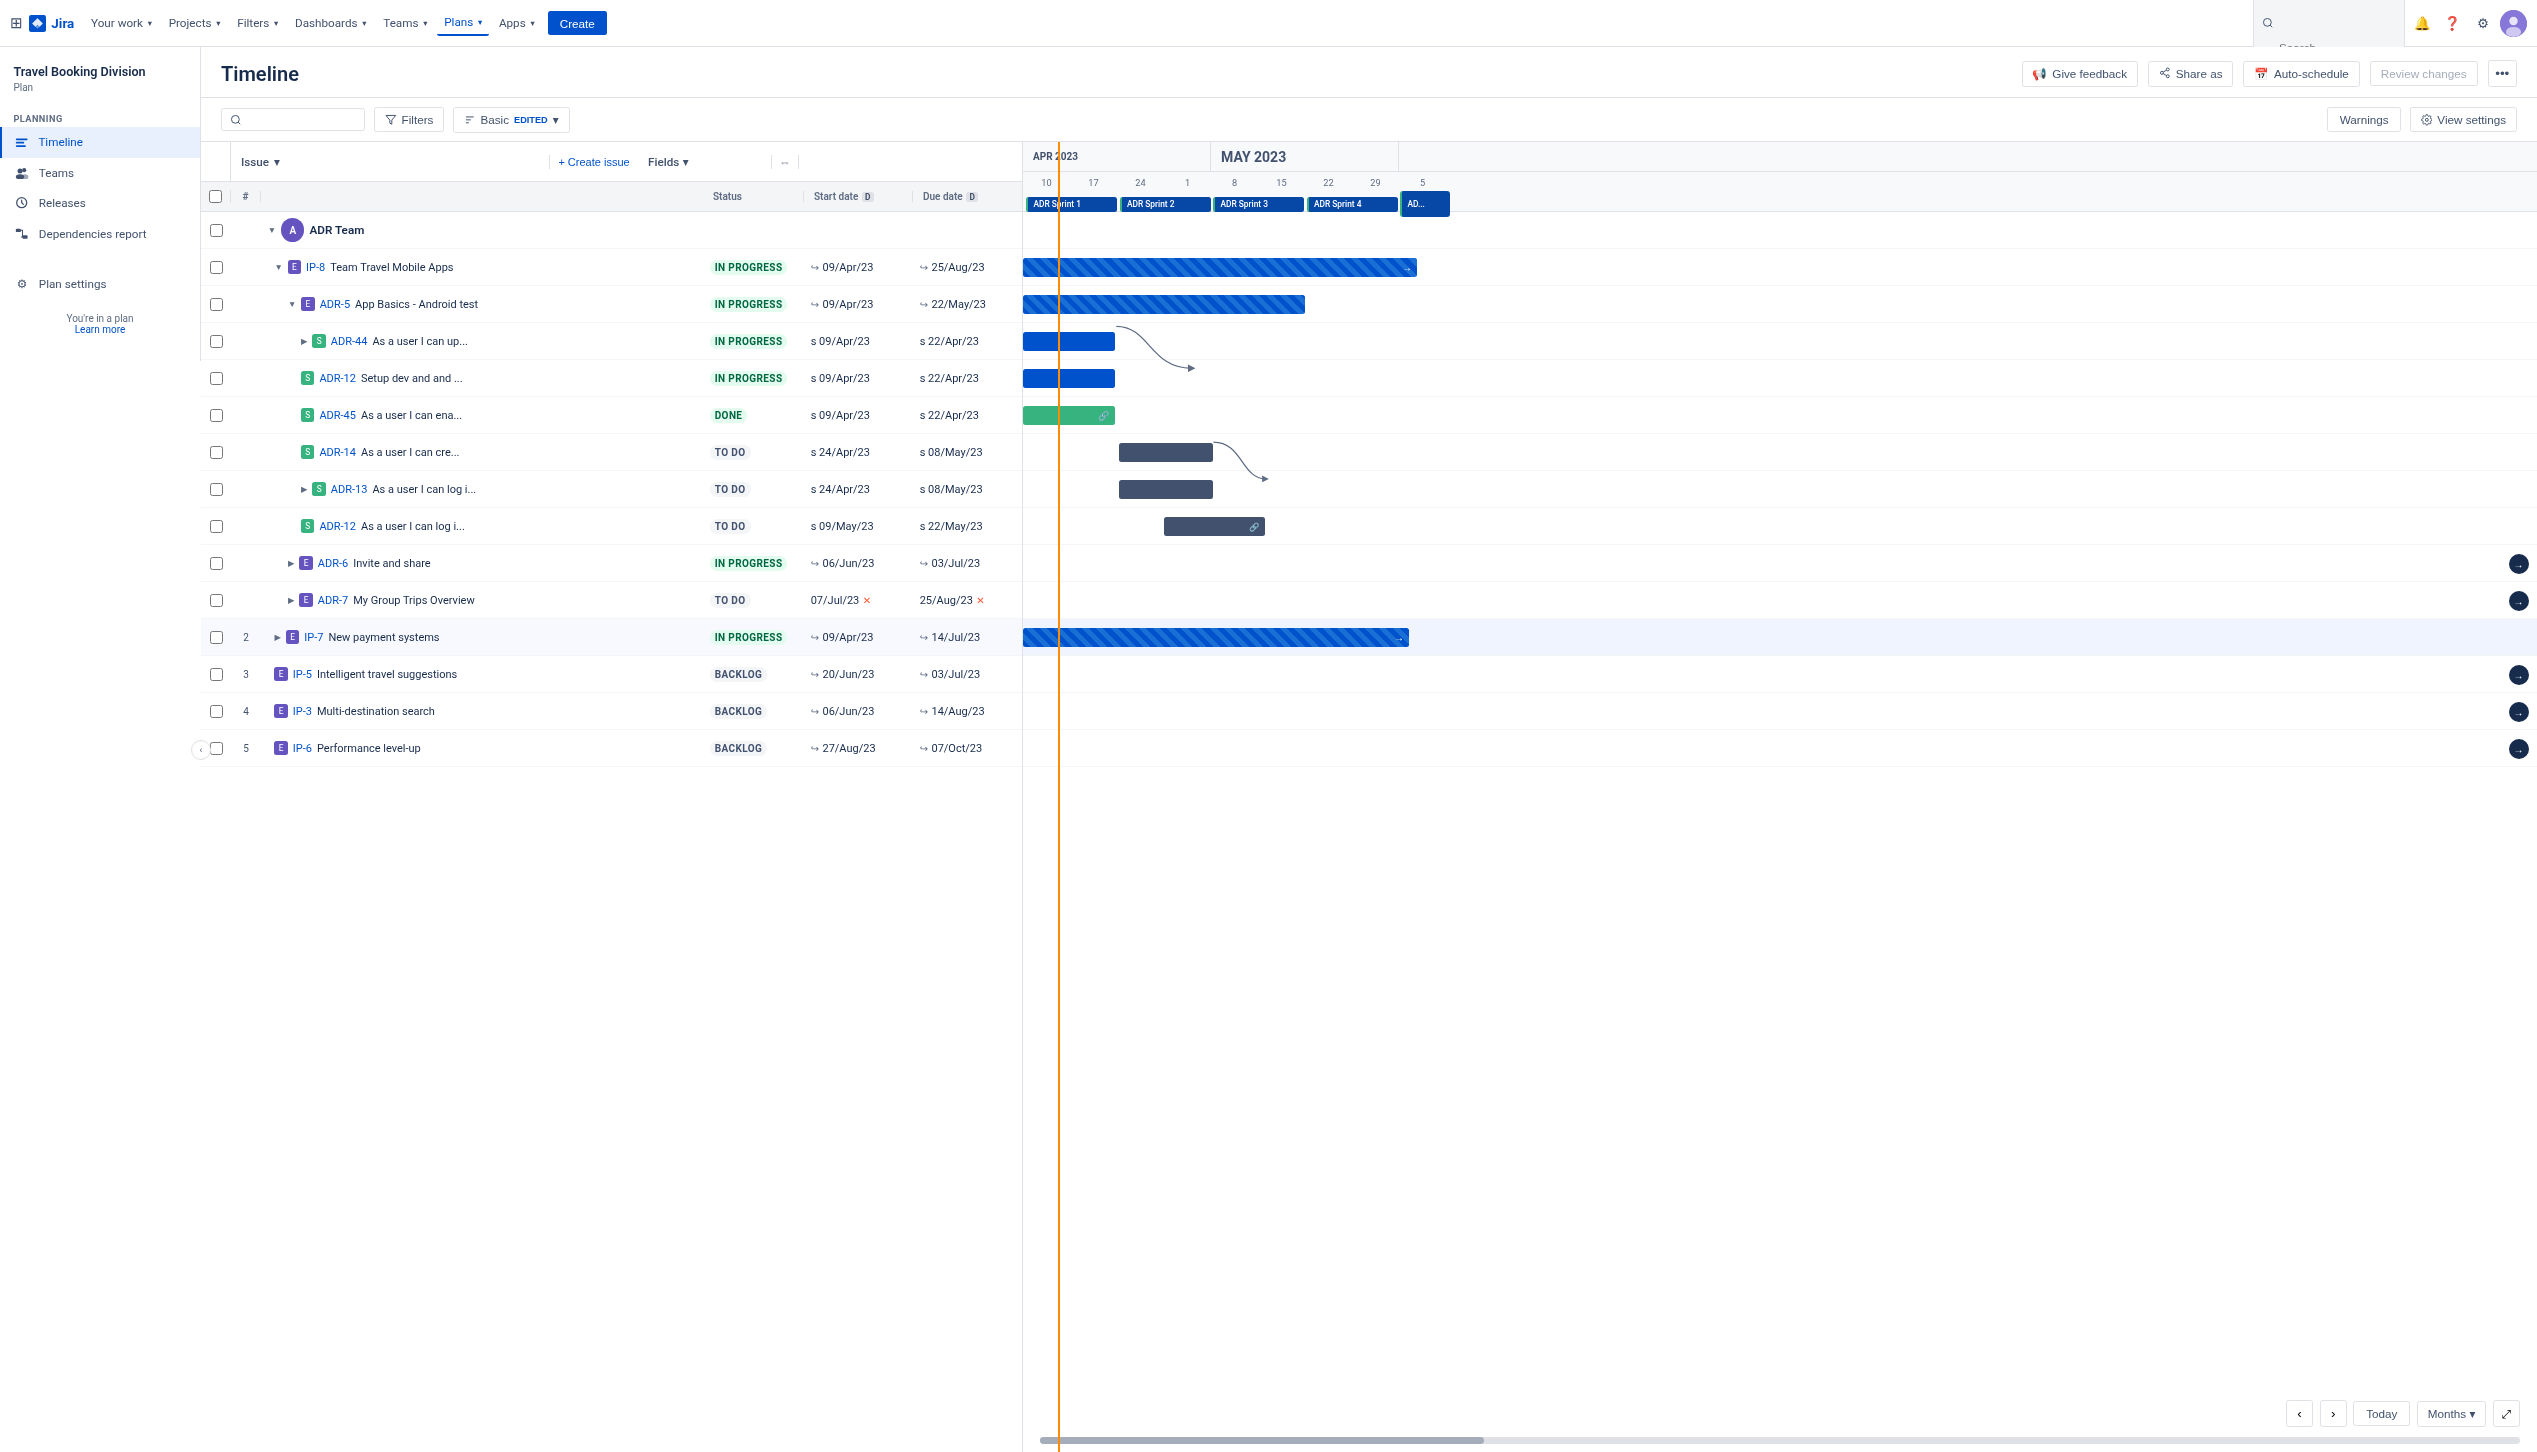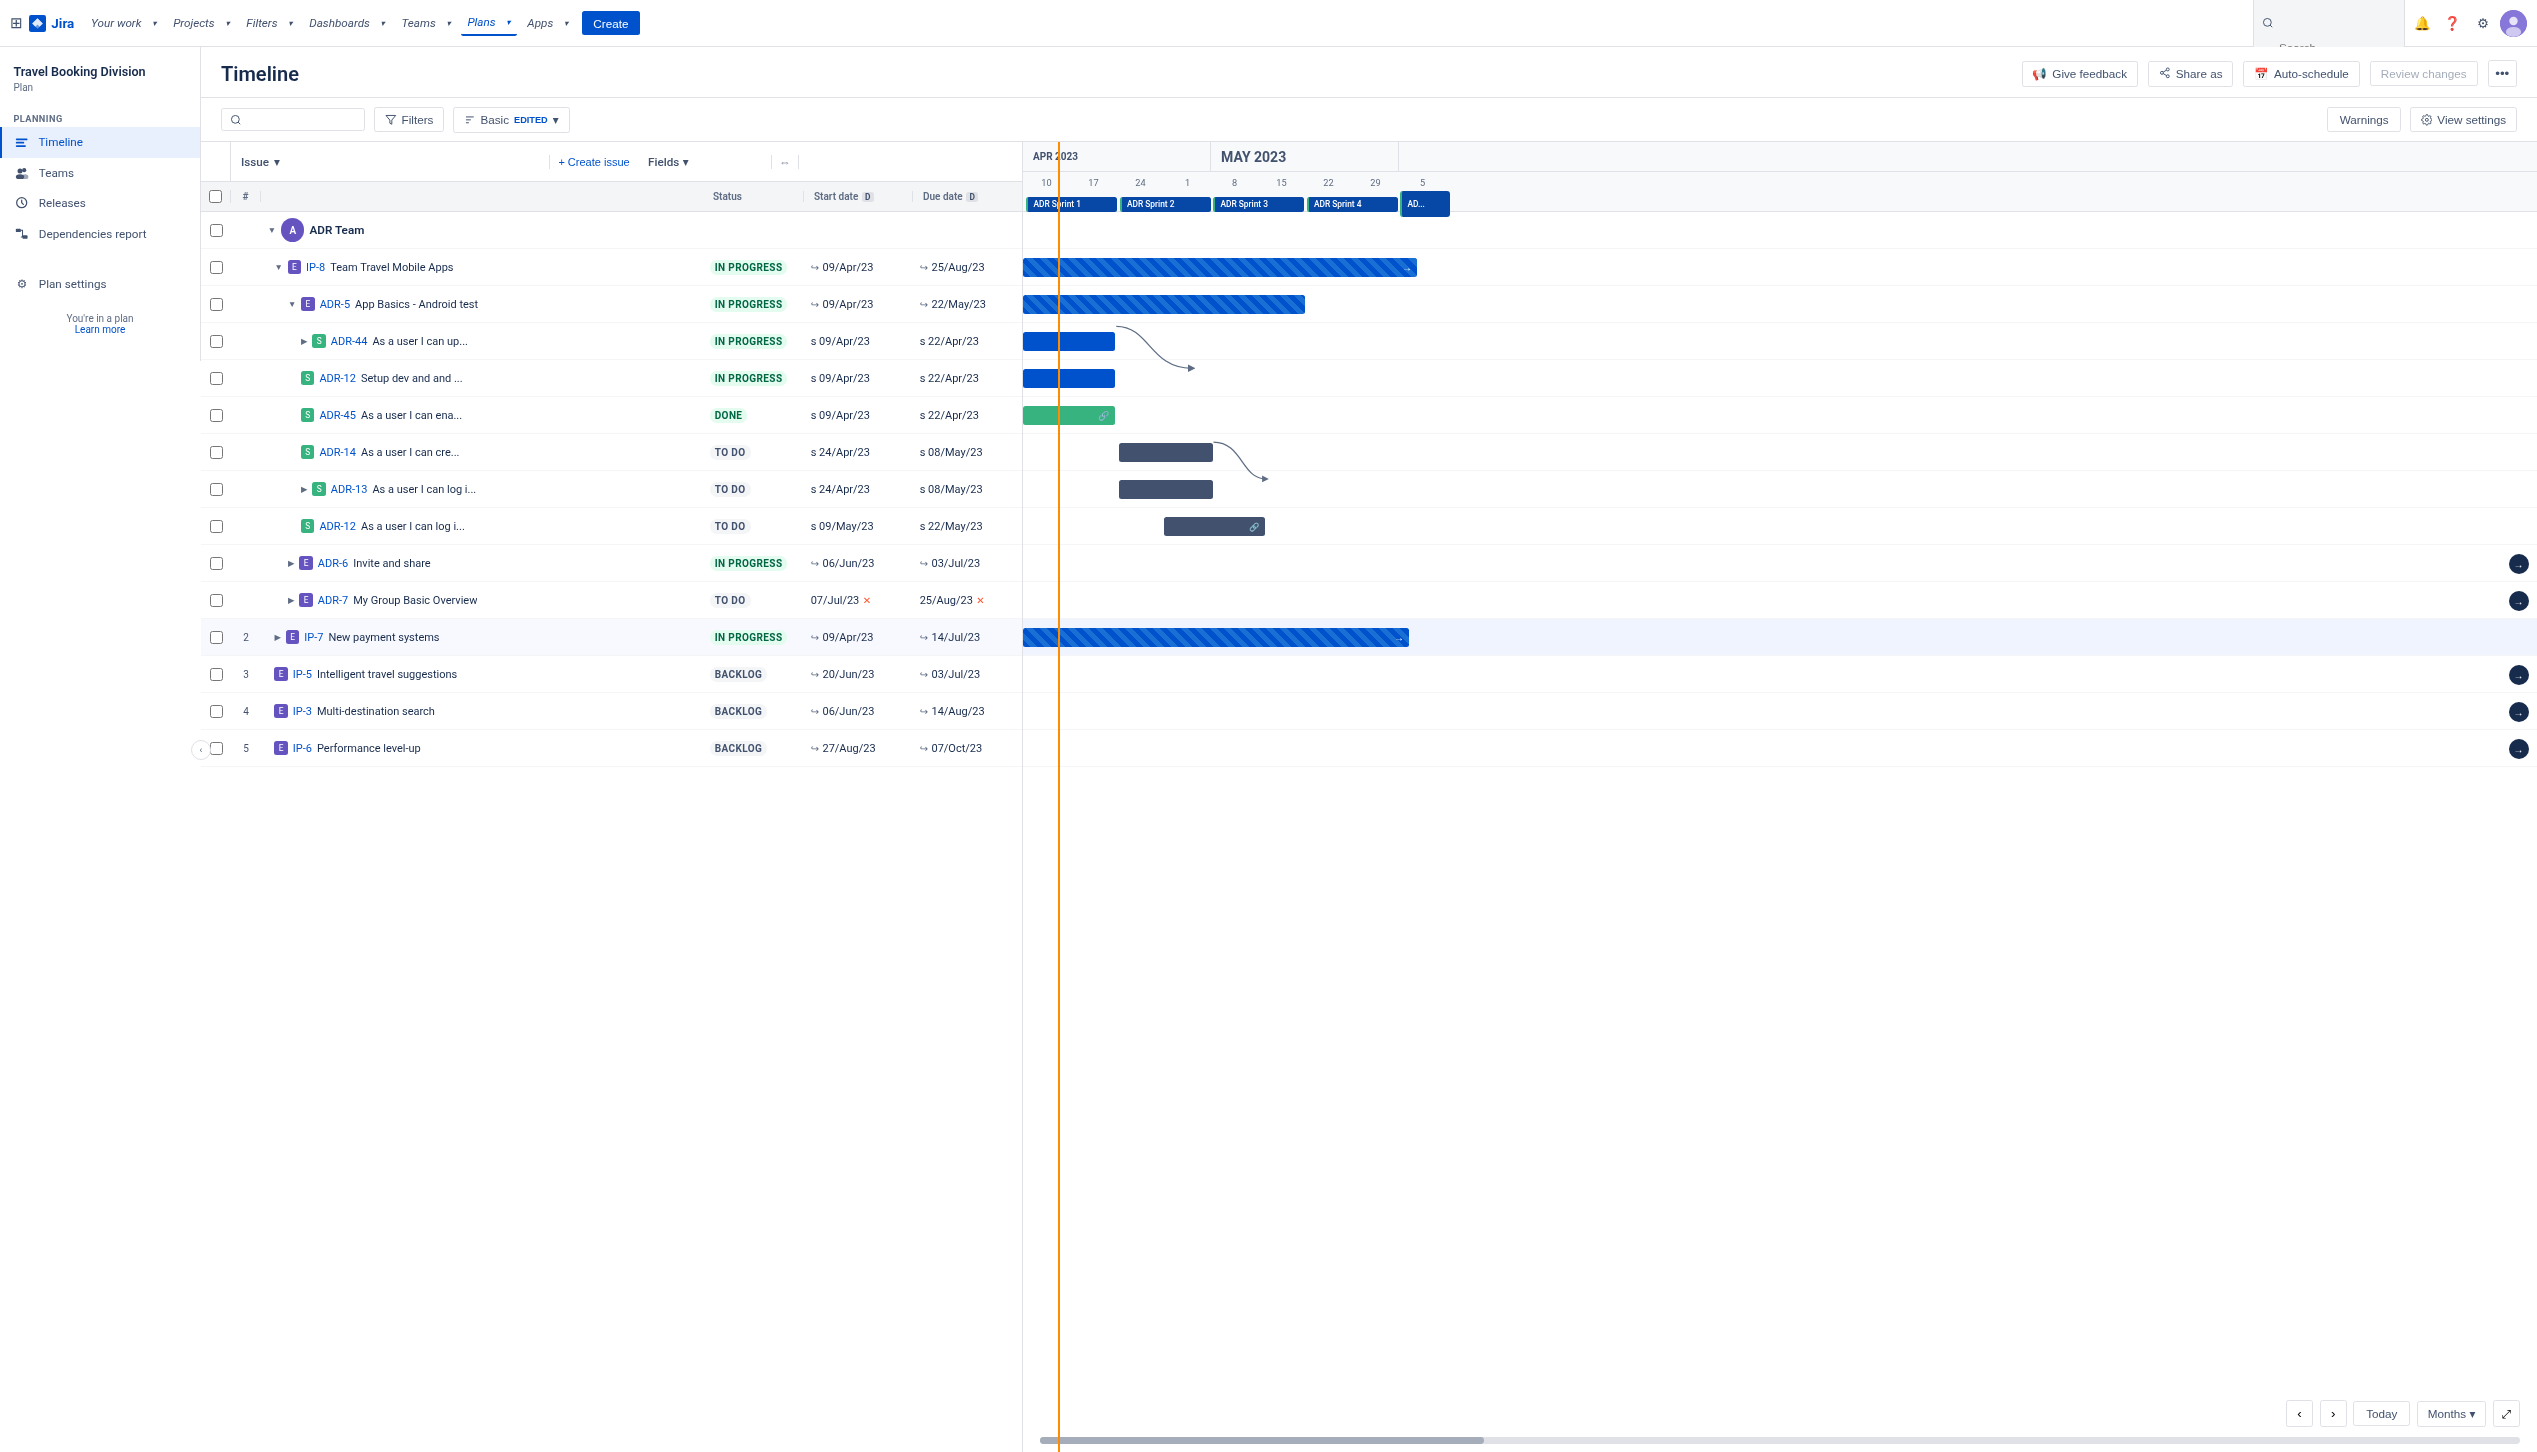--- a/index.html
+++ b/index.html
@@ -2,21 +2,21 @@
 <html style="font-size:13.4px"><head>
   <meta charset="utf-8">
   <style>
     * { box-sizing: border-box; margin: 0; padding: 0; }
     body { font-family: -apple-system, BlinkMacSystemFont, 'Segoe UI', Roboto, sans-serif; font-size: 11.7px; background: #fff; color: #172b4d; overflow: hidden; height: 100vh; }
 
     
     .top-nav { display: flex; align-items: center; background: #fff; border-bottom: 0.8px solid #dfe1e6; height: 47px; padding: 0 10px; gap: 3.4px; z-index: 100; }
     .top-nav .nav-logo { display: flex; align-items: center; gap: 5px; margin-right: 6.7px; color: #0052cc; font-weight: 700; font-size: 13.4px; }
     .top-nav .nav-grid { color: #42526e; font-size: 15px; margin-right: 3.4px; cursor: pointer; }
-    .nav-item { display: flex; align-items: center; gap: 9px; padding: 5px 6.7px; border-radius: 2.5px; cursor: pointer; color: #42526e; font-size: 11.7px; white-space: nowrap; font-style: italic; }
+    .nav-item { display: flex; align-items: center; gap: 3px; padding: 5px 6.7px; border-radius: 2.5px; cursor: pointer; color: #42526e; font-size: 11.7px; white-space: nowrap; }
     .nav-item.active { color: #0052cc; }
     .nav-chevron { font-size: 8.4px; margin-left: 1.7px; }
     .nav-create { background: #0052cc; color: #fff; border: none; padding: 5.9px 11.7px; border-radius: 2.5px; font-size: 11.7px; font-weight: 500; cursor: pointer; margin-left: 3.4px; }
     .nav-spacer { flex: 1; }
     .nav-search { display: flex; align-items: center; border: 1.7px solid #dfe1e6; border-radius: 2.5px; padding: 3.4px 8.4px; gap: 5px; min-width: 151px; background: #f4f5f7; }
     .nav-search input { border: none; background: transparent; outline: none; font-size: 11.7px; color: #42526e; width: 117px; margin-top: 48px; }
     .nav-icon-btn { width: 27px; height: 27px; display: flex; align-items: center; justify-content: center; border-radius: 50%; cursor: pointer; color: #42526e; font-size: 13.4px; }
     .nav-avatar { width: 27px; height: 27px; border-radius: 50%; background: #8777d9; display: flex; align-items: center; justify-content: center; color: #fff; font-size: 11px; cursor: pointer; overflow: hidden; }
 
     
@@ -506,21 +506,21 @@
 
         <div class="tbl-row">
           <div class="cell-check">
               <input type="checkbox" style="">
             </div>
           <div class="cell-num"></div>
           <div class="cell-issue indent-2">
             <span class="issue-expand">▶</span>
             <div class="issue-icon icon-epic">E</div>
             <span class="issue-key">ADR-7</span>
-            <span class="issue-summary">My Group Basic Overview</span>
+            <span class="issue-summary">My Group Trips Overview</span>
           </div>
           <div class="cell-status"><span class="status-badge status-todo">TO DO</span></div>
           <div class="cell-start">07/Jul/23 <span class="date-x">✕</span></div>
           <div class="cell-due">25/Aug/23 <span class="date-x">✕</span></div>
         </div>
 
         <div class="tbl-row" style="background:#f8f9ff;">
           <div class="cell-check">
               <input type="checkbox" style="">
             </div>

